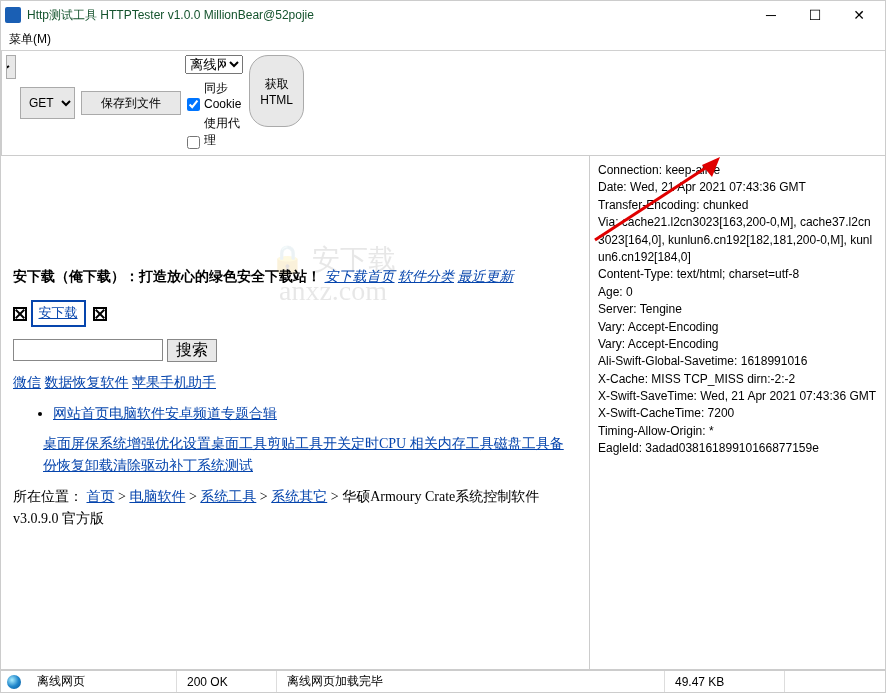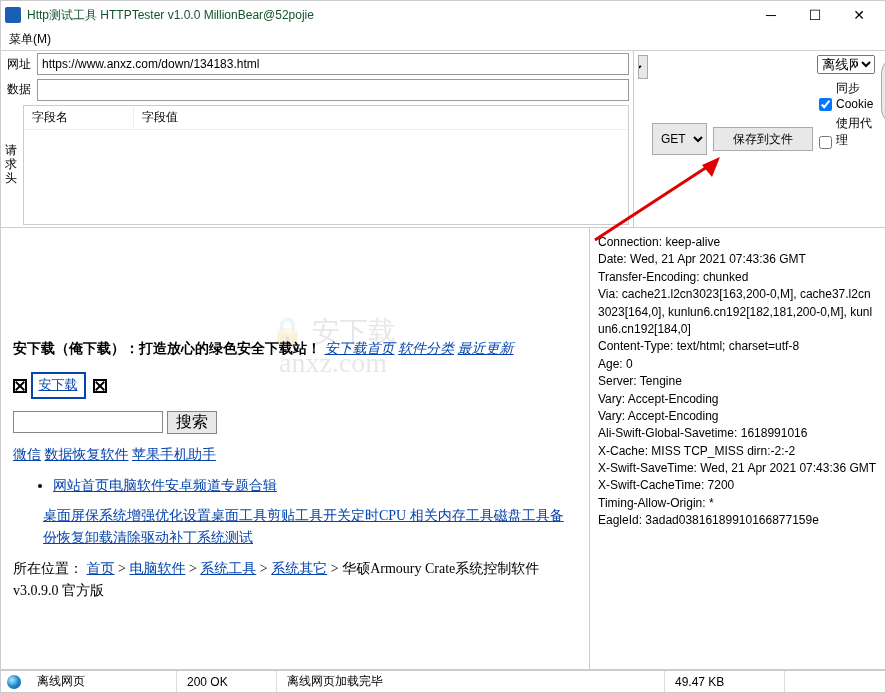--- a/index.html
+++ b/index.html
@@ -65,45 +65,20 @@
   <div class="winbtn">─</div>
   <div class="winbtn">☐</div>
   <div class="winbtn">✕</div>
 </div>
 
 <div class="menubar">
   <span>菜单(M)</span>
 </div>
 
 <div class="toprow">
-  <div class="toprow-left">
-    <div class="url-row">
-      <label>网址</label>
-      <input type="text" value="https://www.anxz.com/down/134183.html" style="">
-    </div>
-    <div class="data-area">
-      <div style="display:flex;flex-direction:column;flex:1">
-        <div class="data-input-row">
-          <label>数据</label>
-          <input type="text" value="" style="">
-        </div>
-        <div style="display:flex;flex:1;gap:4px;margin-top:2px">
-          <div class="side-label">
-            <span>请求头</span>
-          </div>
-          <div class="headers-table">
-            <div class="hdr">
-              <div class="col col1">字段名</div>
-              <div class="col">字段值</div>
-            </div>
-          </div>
-        </div>
-      </div>
-    </div>
-  </div>
   <div class="toprow-right">
     <select class="select-full">
       <option>ServerXMLHTTP</option>
     </select>
     <div class="rrow">
       <select class="select-half">
         <option>GET</option>
       </select>
       <button class="btn" style="width:100px">保存到文件</button>
     </div>

